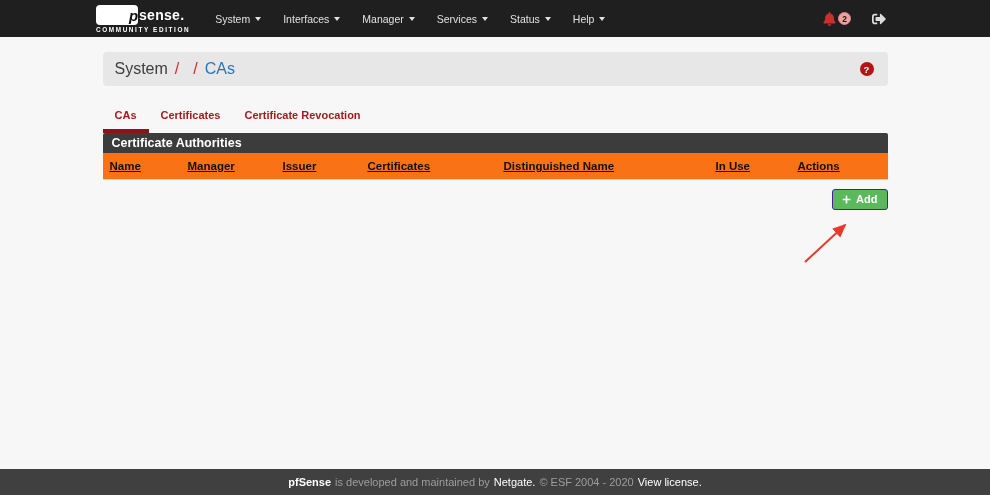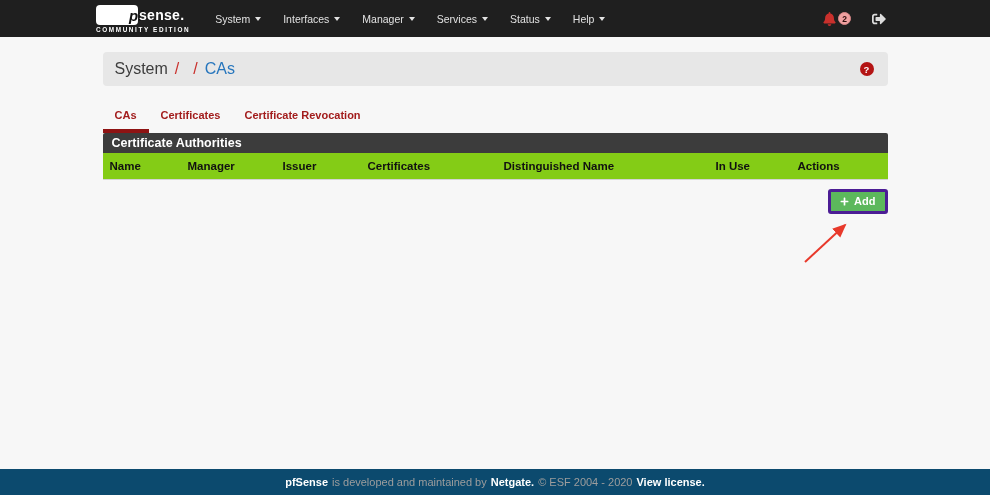--- a/index.html
+++ b/index.html
@@ -73,46 +73,46 @@
     font-size:11px; font-weight:bold; color:#a21c1c;
     padding:6px 12px 8px; cursor:pointer; white-space:nowrap;
   }
   .tab.active { border-bottom:4px solid #8e1313; }
 
   .panel { }
   .panel-heading {
     background:#3c3c3c; color:#ffffff; font-weight:bold; font-size:12.5px;
     padding:3px 9px; border-radius:2px 2px 0 0;
   }
-  table { width:100%; border-collapse:collapse; table-layout:fixed; background:#84cc16; }
+  table { width:100%; border-collapse:collapse; table-layout:fixed; background:#f97316;text-decoration:underline; }
   col.c1{width:78px} col.c2{width:95px} col.c3{width:85px} col.c4{width:136px}
   col.c5{width:212px} col.c6{width:82px} col.c7{width:97px}
   th {
     text-align:left; font-size:11.5px; font-weight:bold; color:#111;
     padding:7px 7px; border-bottom:1px solid #d4d4d4;
   }
 
   .add-row { display:flex; justify-content:flex-end; margin-top:9px; }
   .btn-add {
-    background:#5cb85c; border:3px solid #4c1d95; border-radius:3px;
+    background:#5cb85c; border:1px solid #4c1d95; border-radius:3px;
     color:#fff; font-size:11px; font-weight:bold; font-family:inherit;
     padding:3px 9px 4px; display:flex; align-items:center; gap:5px; cursor:pointer;
   }
 
   .annotation-arrow { position:absolute; left:795px; top:214px; pointer-events:none; }
 
   
   .footer {
     position:absolute; left:0; bottom:0; width:990px; height:26px;
-    background:#0c4a6e; display:flex; align-items:center; justify-content:center;
+    background:#404040; display:flex; align-items:center; justify-content:center;
     font-size:11px; gap:4px;
   }
   .f-gray { color:#9d9d9d; }
   .f-bold { color:#ffffff; font-weight:bold; }
-  .f-link { color:#ffffff; font-weight:bold; cursor:pointer;text-align:center; }
+  .f-link { color:#ffffff; font-weight:normal; cursor:pointer;text-align:center; }
 </style>
 </head>
 <body>
 
 <div class="navbar">
   <div class="logo">
     <div class="logo-row1">
       <span class="pf-box">pf</span>
       <span class="sense">sense.</span>
     </div>

